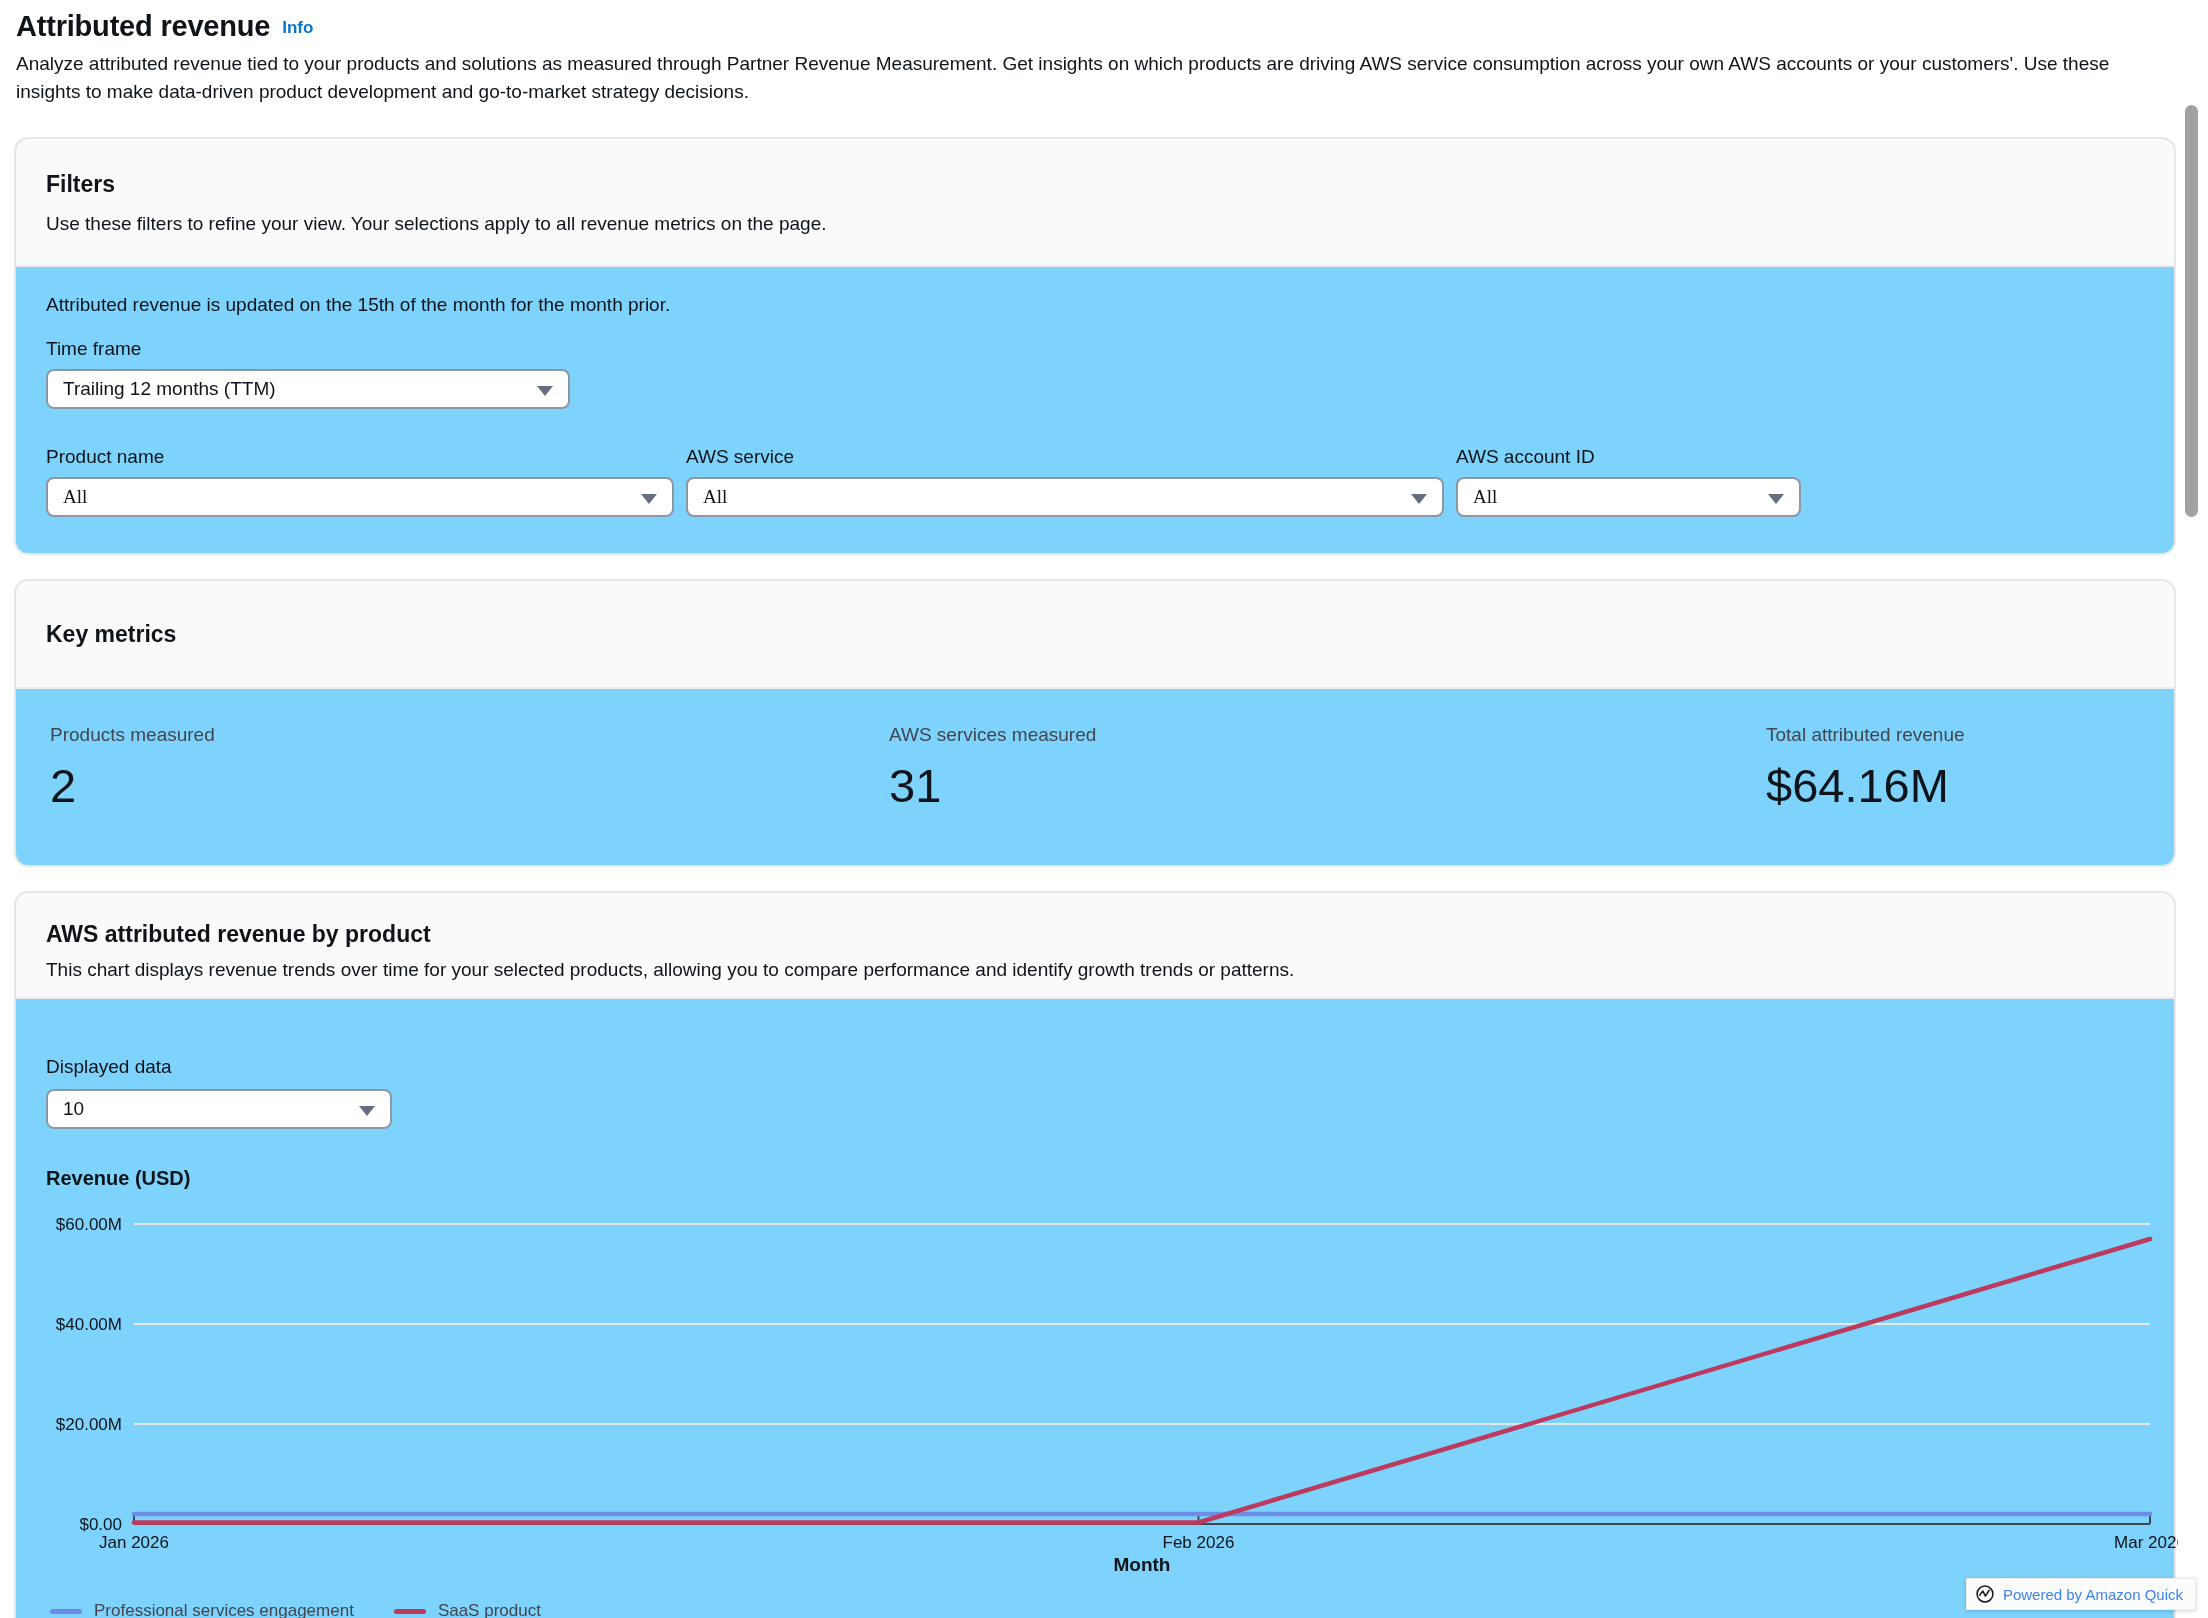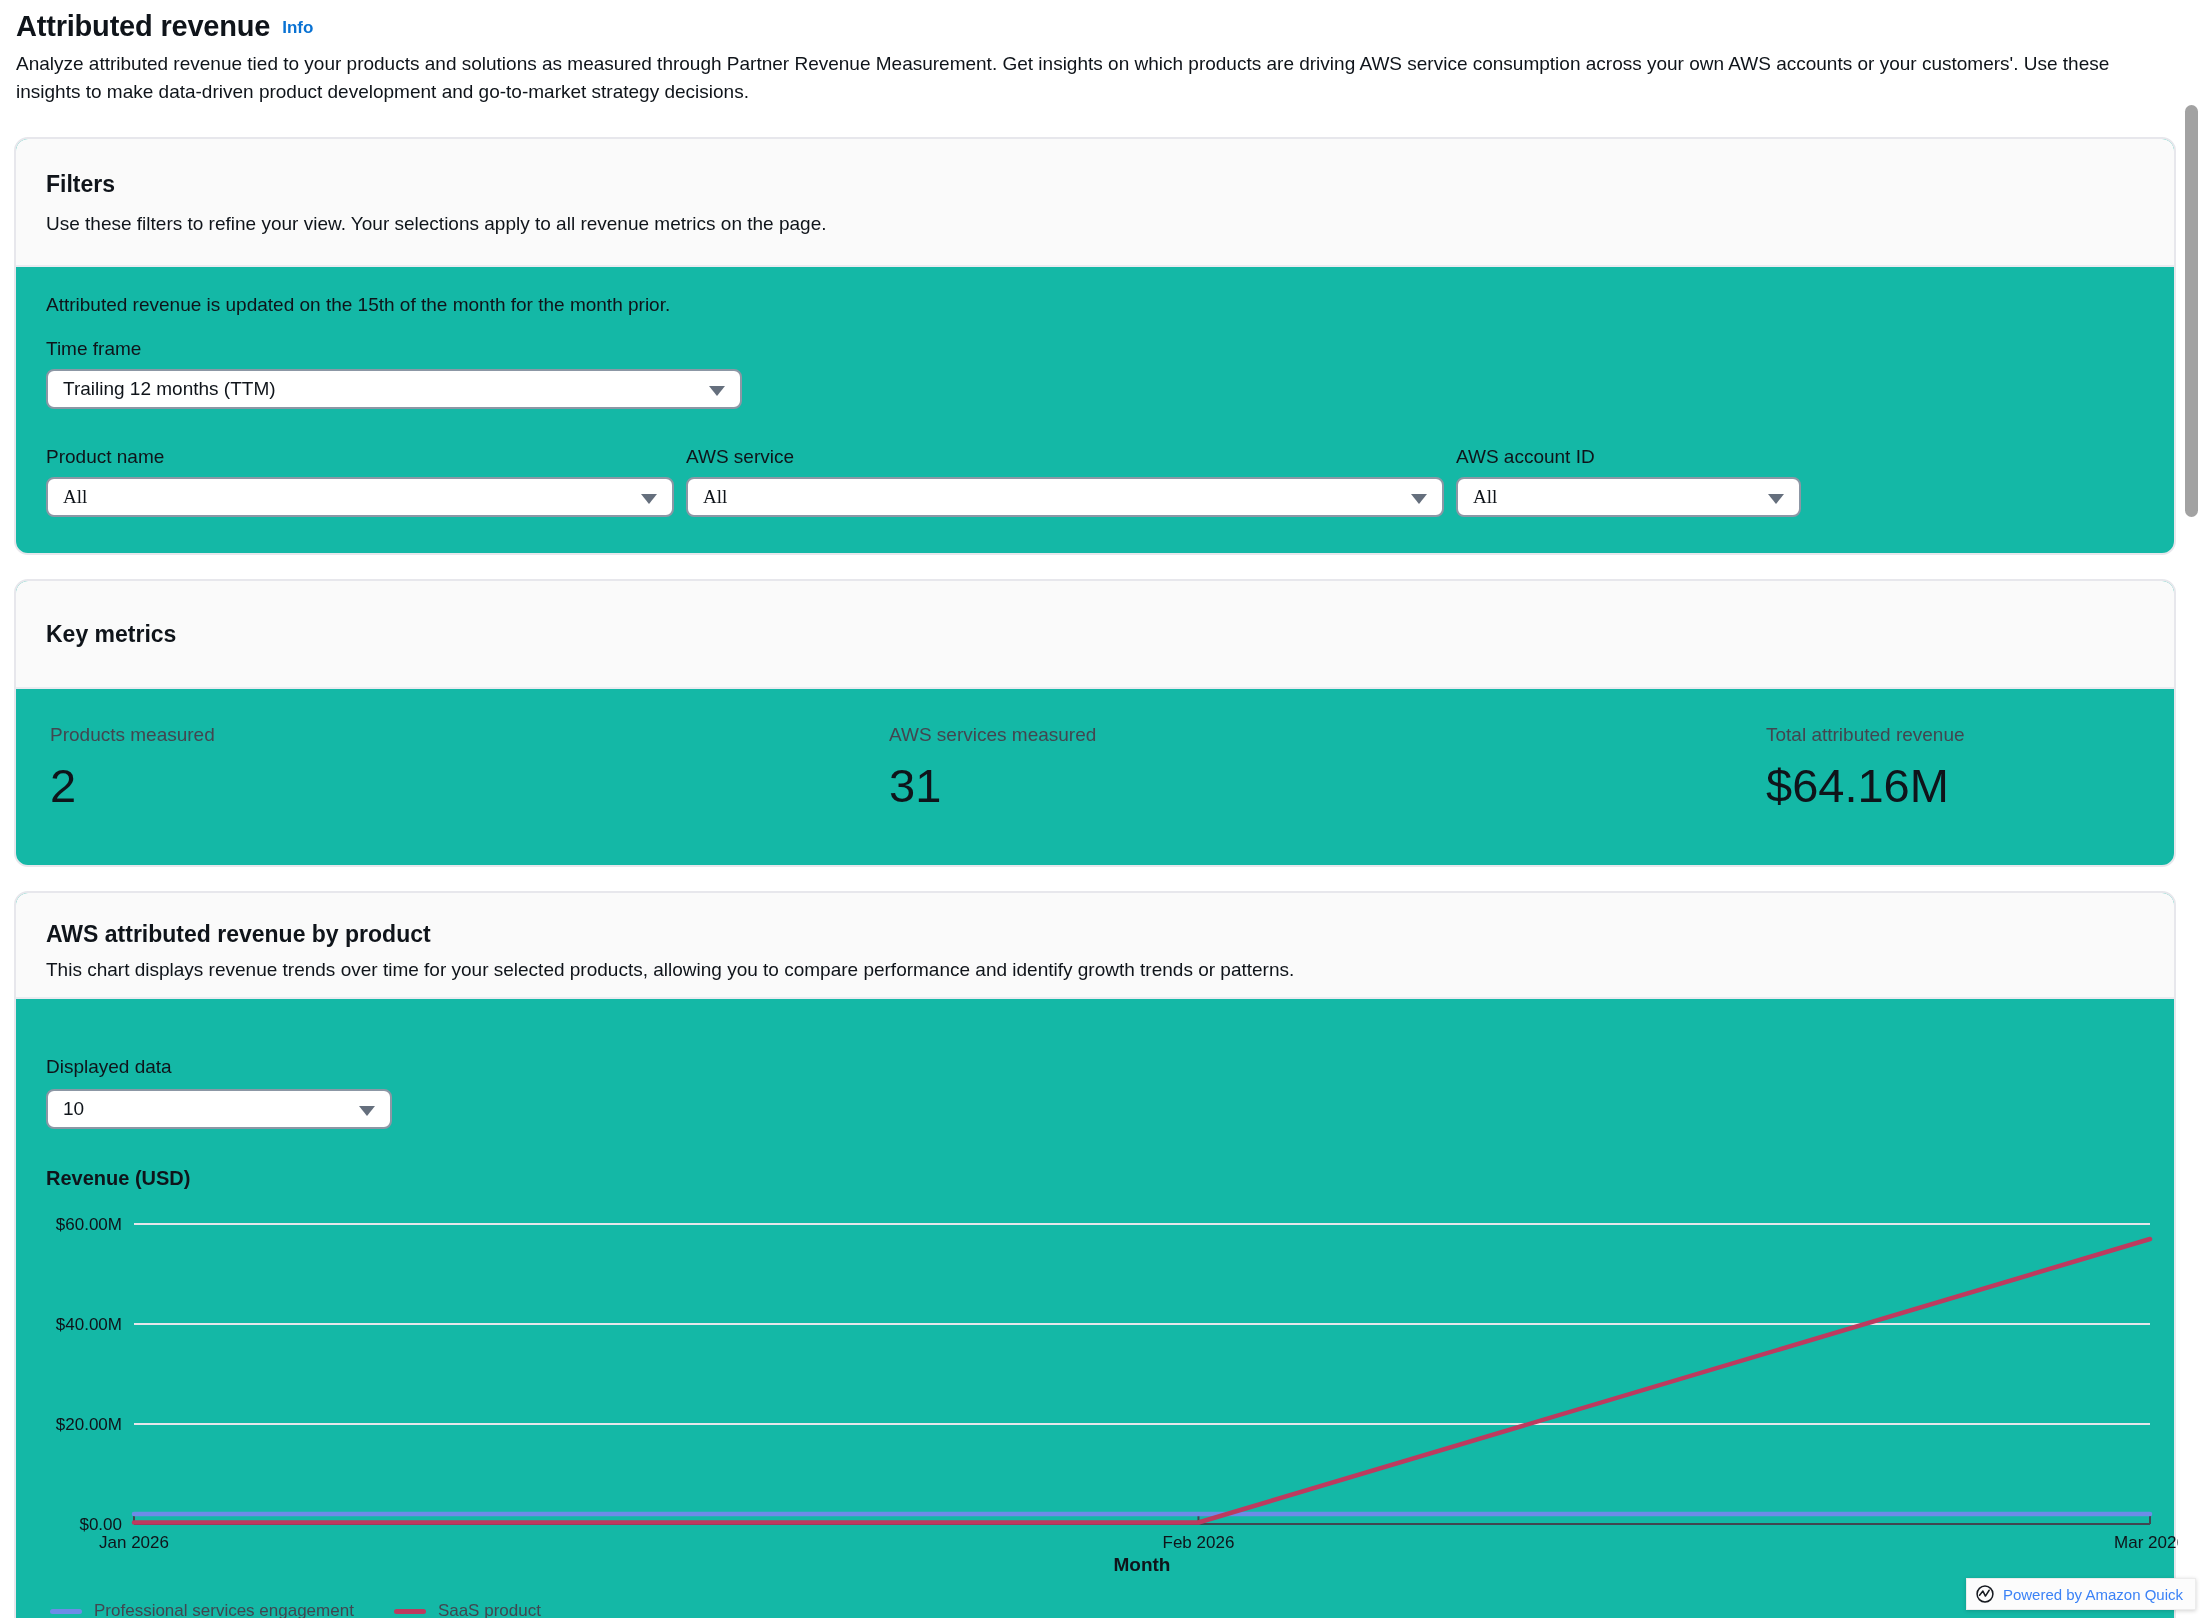--- a/index.html
+++ b/index.html
@@ -8,37 +8,37 @@
   .page { position:relative; width:2208px; height:1618px; padding-top:8px; }
 
   
   .page-head { padding:0 32px 0 16px; }
   h1 { font-size:29px; font-weight:700; line-height:36px; display:inline; letter-spacing:-0.2px; }
   .info-link { font-size:17px; font-weight:700; color:#0972d3; margin-left:12px;
     text-decoration:none; vertical-align:3px; cursor:pointer; }
   .page-desc { margin-top:6px; font-size:19px; line-height:28px; color:#0f141a; max-width:2160px; }
 
   
-  .card { margin:0 32px 24px 14px; border:2px solid #e7e7ec; border-radius:14px; background:#14b8a6; }
+  .card { margin:0 32px 24px 14px; border:2px solid #e7e7ec; border-radius:14px; background:#7dd3fc; }
   .card-header { background:#fafafa; border-bottom:2px solid #ebebf0; border-radius:12px 12px 0 0; }
   .card h2 { font-size:23px; font-weight:700; line-height:30px; }
   .card-sub { font-size:19px; line-height:26px; margin-top:12px; }
 
   .filters-card { margin-top:31px; }
   .filters-card .card-header { padding:30px 30px 28px 30px; }
   .filters-card .card-content { padding:26px 30px 36px 30px; }
   .note { font-size:19px; line-height:24px; }
 
   .field-label { font-size:19px; line-height:24px; }
   .select { height:40px; border:2px solid #8c97a5; border-radius:8px; background:#fff;
     display:flex; align-items:center; padding:0 44px 0 15px; font-size:19px; color:#0f141a;
     position:relative; cursor:pointer; }
   .select .caret { position:absolute; right:15px; top:15px; width:0; height:0;
     border-left:8px solid transparent; border-right:8px solid transparent; border-top:10px solid #656f7d; }
-  .tf-select { width:696px; margin-top:8px; }
+  .tf-select { width:524px; margin-top:8px; }
   .filter-row { display:flex; gap:12px; margin-top:36px; }
   .fg-product { width:628px; } .fg-service { width:758px; } .fg-account { width:345px; }
   .filter-row .select { margin-top:8px; width:100%;font-family:Liberation Serif, serif; }
 
   
   .metrics-card .card-header { padding:38px 30px; }
   .metrics-card .card-content { padding:34px 30px 50px 34px; display:grid;
     grid-template-columns:839px 877px 1fr; }
   .metric-label { font-size:19px; line-height:24px; color:#424650; }
   .metric-value { margin-top:10px; font-size:47px; line-height:58px; font-weight:400; color:#0f141a; }

